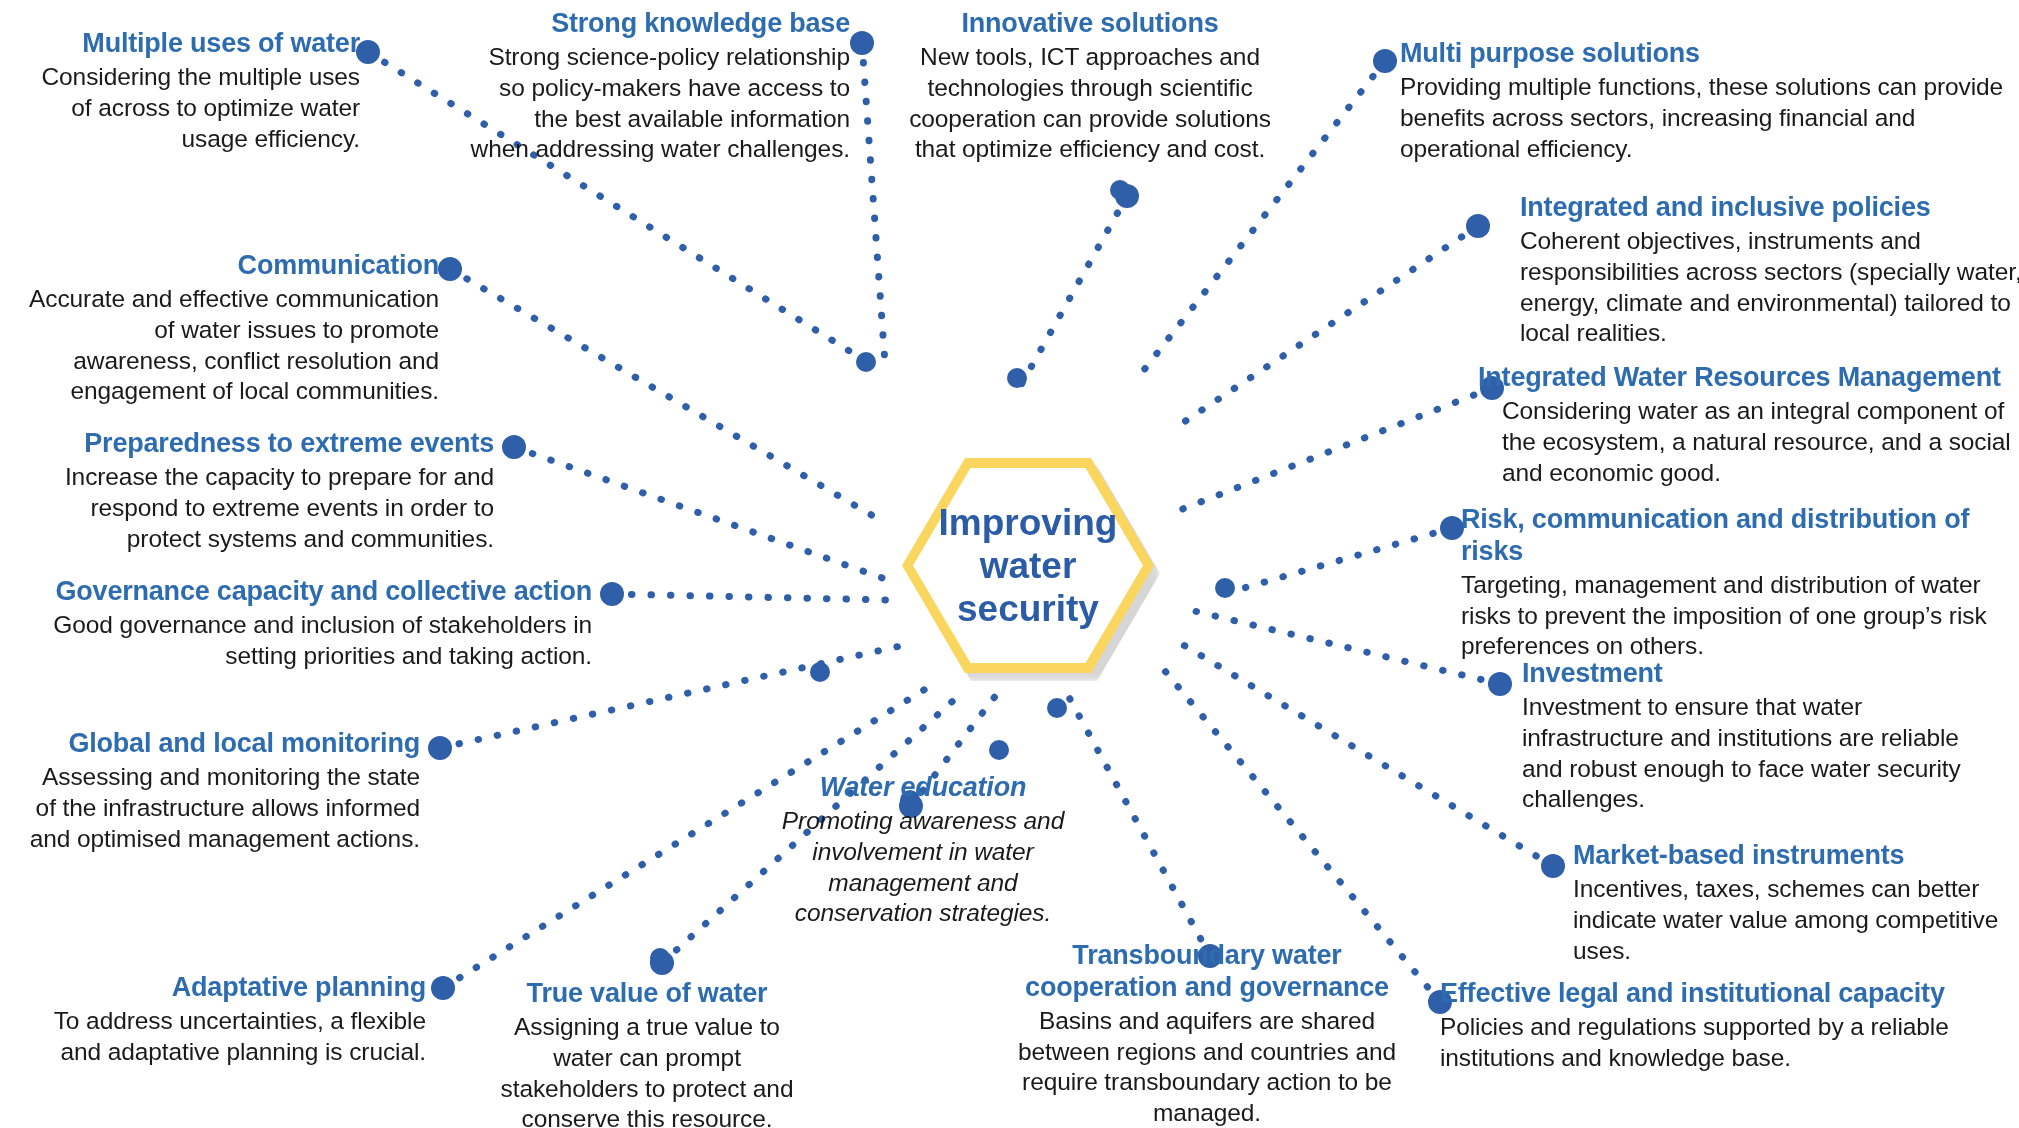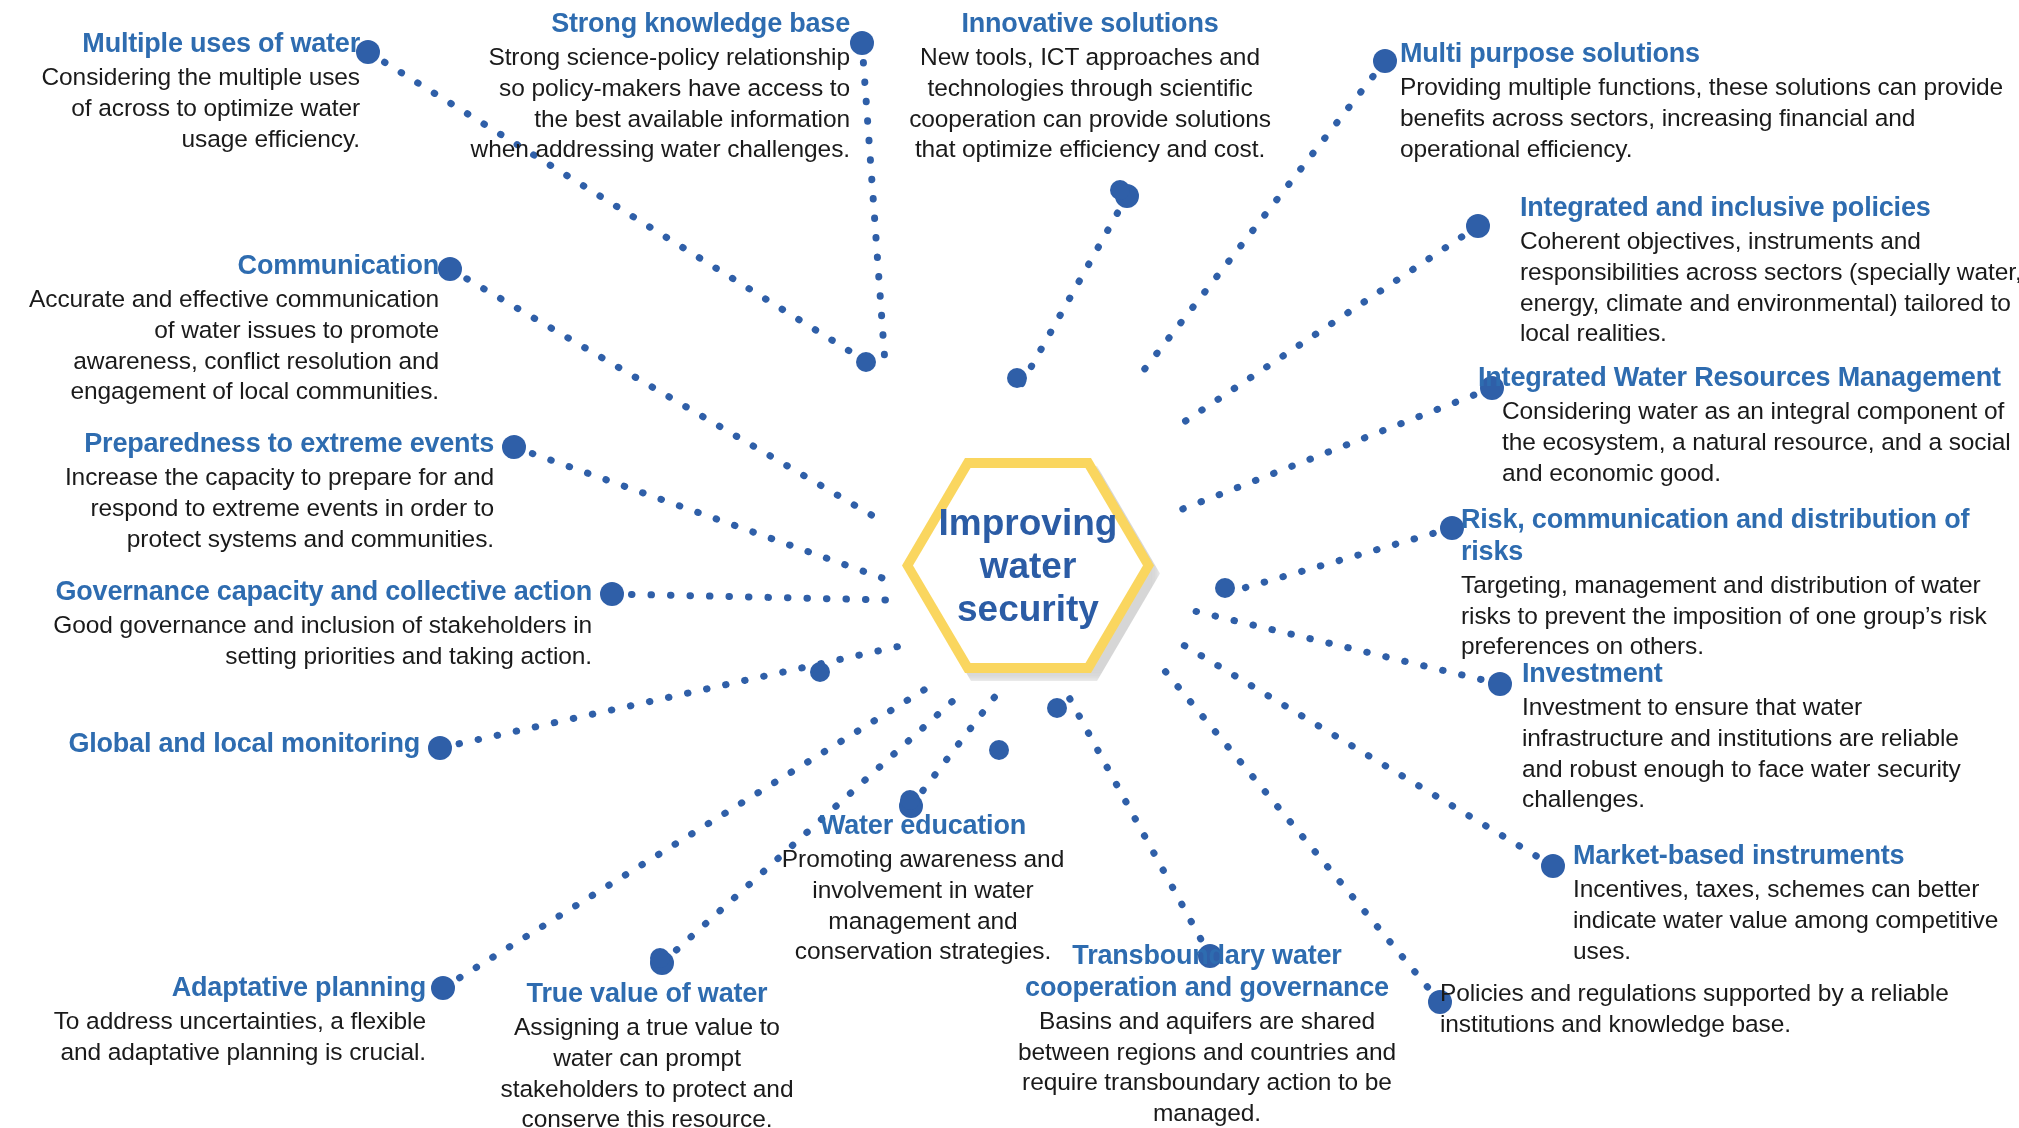--- a/index.html
+++ b/index.html
@@ -226,45 +226,47 @@
     <p class="node-title">Investment</p>
     <p class="node-desc">Investment to ensure that water infrastructure and institutions are reliable and robust enough to face water security challenges.</p>
   </div>
 
   <div class="node align-left" style="left:1573px; top:840px; width:450px;">
     <p class="node-title">Market-based instruments</p>
     <p class="node-desc">Incentives, taxes, schemes can better indicate water value among competitive uses.</p>
   </div>
 
   <div class="node align-left" style="left:1440px; top:978px; width:560px;">
+    <p class="node-title">Effective legal and institutional capacity</p>
     <p class="node-desc">Policies and regulations supported by a reliable institutions and  knowledge base.</p>
   </div>
 
   <div class="node align-center" style="left:1012px; top:940px; width:390px;">
     <p class="node-title">Transboundary water cooperation and governance</p>
     <p class="node-desc">Basins and aquifers are shared between regions and countries and require transboundary action to be managed.</p>
   </div>
 
-  <div class="node align-center" style="left:778px; top:810px; width:290px;">
+  <div class="node align-center" style="left:778px; top:772px; width:290px;font-style:italic;">
     <p class="node-title">Water education</p>
     <p class="node-desc">Promoting awareness and  involvement in water management and conservation strategies.</p>
   </div>
 
   <div class="node align-center" style="left:487px; top:978px; width:320px;">
     <p class="node-title">True value of water</p>
     <p class="node-desc">Assigning a true value to water can prompt stakeholders to protect and conserve this resource.</p>
   </div>
 
   <div class="node align-right" style="left:20px; top:972px; width:406px;">
     <p class="node-title">Adaptative planning</p>
     <p class="node-desc">To address uncertainties, a flexible and adaptative planning is crucial.</p>
   </div>
 
   <div class="node align-right" style="left:20px; top:728px; width:400px;">
     <p class="node-title">Global and local monitoring</p>
+    <p class="node-desc">Assessing and monitoring the state of the infrastructure allows informed and optimised management actions.</p>
   </div>
 
   <div class="node align-right" style="left:20px; top:576px; width:572px;">
     <p class="node-title">Governance capacity and collective action</p>
     <p class="node-desc">Good governance and inclusion of stakeholders in setting priorities and taking action.</p>
   </div>
 
   <div class="node align-right" style="left:20px; top:428px; width:474px;">
     <p class="node-title">Preparedness to extreme events</p>
     <p class="node-desc">Increase the capacity to prepare for and respond to extreme events in order to protect systems and communities.</p>

